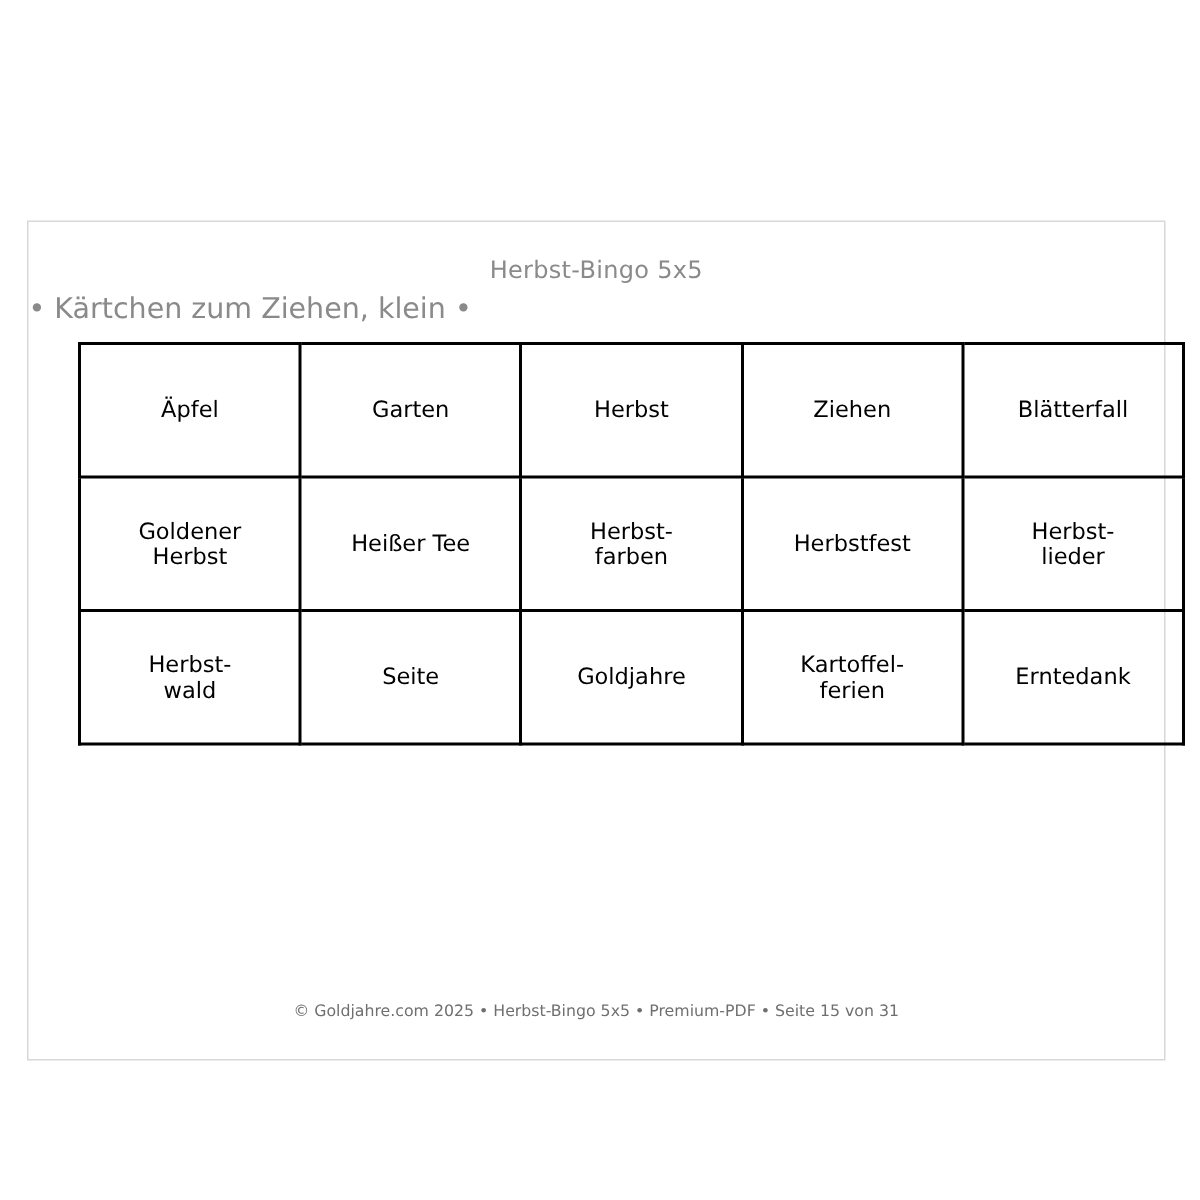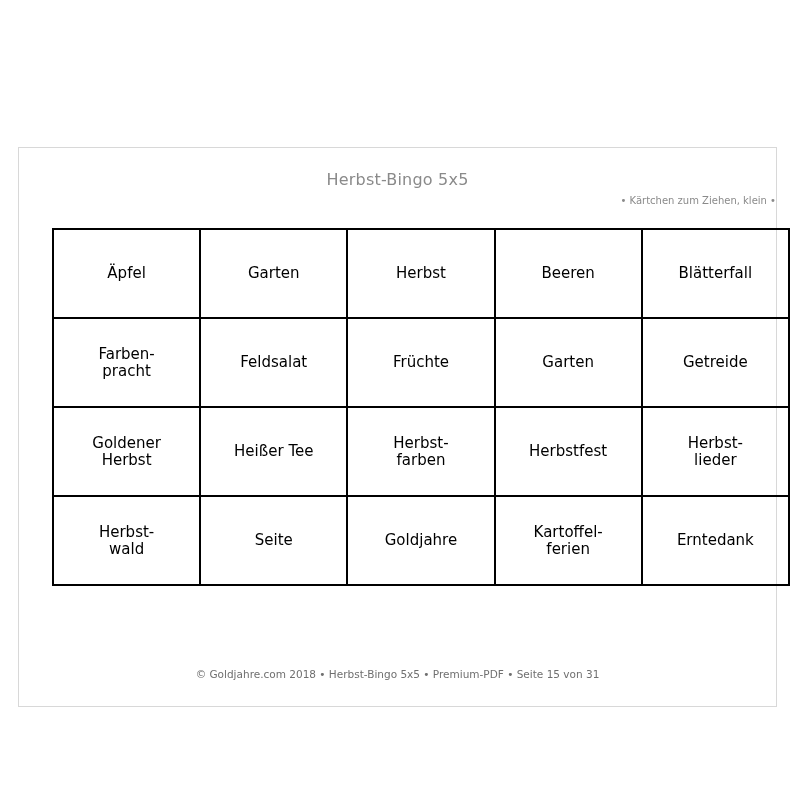--- a/index.html
+++ b/index.html
@@ -36,22 +36,22 @@
     text-align: center;
     font-size: 16px;
     color: #8a8a8a;
     letter-spacing: 0.2px;
   }
   .doc-subtitle {
     position: absolute;
     left: 0;
     top: 47px;
     width: 100%;
-    text-align: right;
-    font-size: 10px;
+    text-align: left;
+    font-size: 19px;
     color: #8a8a8a;
   }
   .grid-wrap {
     position: absolute;
     left: 33px;
     top: 80px;
     width: 696px;
   }
   table.bingo {
     border-collapse: collapse;
@@ -100,41 +100,24 @@
             <td>
                 <span class="cell-text">Äpfel</span>
               </td>
             <td>
                 <span class="cell-text">Garten</span>
               </td>
             <td>
                 <span class="cell-text">Herbst</span>
               </td>
             <td>
-                <span class="cell-text">Beeren</span>
+                <span class="cell-text">Ziehen</span>
               </td>
             <td>
                 <span class="cell-text">Blätterfall</span>
-              </td>
-          </tr>
-          <tr>
-            <td>
-                <span class="cell-text">Farben-<br>pracht</span>
-              </td>
-            <td>
-                <span class="cell-text">Feldsalat</span>
-              </td>
-            <td>
-                <span class="cell-text">Früchte</span>
-              </td>
-            <td>
-                <span class="cell-text">Garten</span>
-              </td>
-            <td>
-                <span class="cell-text">Getreide</span>
               </td>
           </tr>
           <tr>
             <td>
                 <span class="cell-text">Goldener<br>Herbst</span>
               </td>
             <td>
                 <span class="cell-text">Heißer Tee</span>
               </td>
             <td>
@@ -161,15 +144,15 @@
                 <span class="cell-text">Kartoffel-<br>ferien</span>
               </td>
             <td>
                 <span class="cell-text">Erntedank</span>
               </td>
           </tr>
         </tbody>
       </table>
     </div>
 
-    <div class="footer">© Goldjahre.com 2018 • Herbst-Bingo 5x5 • Premium-PDF • Seite 15 von 31</div>
+    <div class="footer">© Goldjahre.com 2025 • Herbst-Bingo 5x5 • Premium-PDF • Seite 15 von 31</div>
   </div>
 </div>
 
 </body></html>

